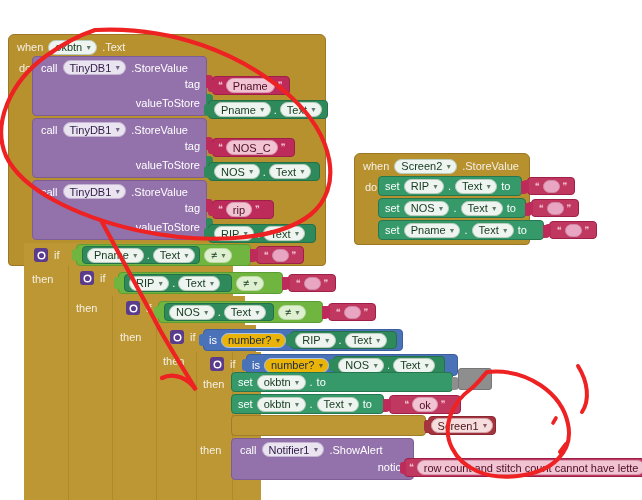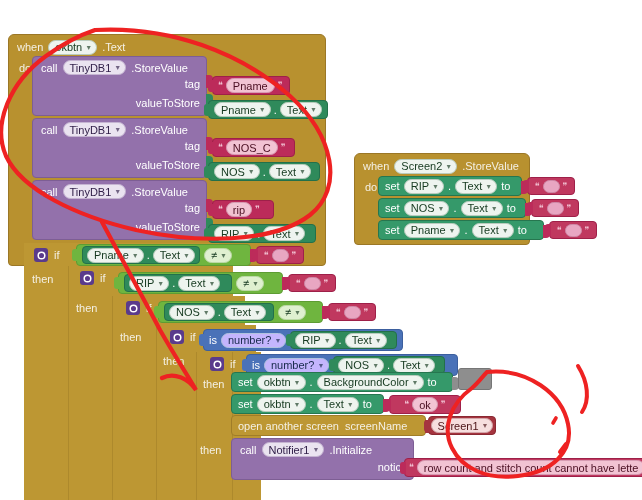--- a/index.html
+++ b/index.html
@@ -42,21 +42,21 @@
   
   .dd {
     display: inline-flex; align-items: center; gap: 3px;
     background: #eef4ef; color: #15391f;
     border: 1px solid #b9ccbe; border-radius: 9px;
     padding: 0 4px 0 6px; height: 15px;
     font-size: 11px; white-space: nowrap;
   }
   .dd.pk { background: #f2c3d3; color: #4a0f22; border-color: #d79bb2; }
   .dd.pu { background: #eae3f0; color: #32214a; border-color: #c5b4d2; }
-  .dd.bl { background: #c4b5fd; color: #17294a; border-color: #b2c3e0; text-align: right; }
+  .dd.bl { background: #eab308; color: #17294a; border-color: #b2c3e0; text-align: right; }
   .dd.rd { background: #f6dede; color: #4a1216; border-color: #d4a6a9; }
   .dd .car { font-size: 7px; opacity: .65; line-height: 1; }
   .dd.nocar { padding-right: 6px; }
 
   
   .emptypill {
     width: 17px; height: 13px; border-radius: 7px;
     background: #e8a6c2; border: 1px solid #cf8aa8;
   }
   .quote { color: #f0bfd0; font-size: 9px; line-height: 1; }
@@ -536,24 +536,20 @@
   </div>
 
   <div class="blk grn2" style="left:231px; top:372px; width:222px; height:20px;">
     <div class="row" style="padding:0 6px; gap:4px;">
       <span class="lbl">set</span>
       <span class="dd">
         <span>okbtn</span>
         <span class="car">▼</span>
       </span>
       <span class="lbl">.</span>
-      <span class="dd">
-        <span>BackgroundColor</span>
-        <span class="car">▼</span>
-      </span>
       <span class="lbl">to</span>
     </div>
     <div class="plug" style="right:-7px; top:4px; background:#8e8e8e;"></div>
   </div>
   <div class="swatch" style="left:458px; top:368px; width:34px; height:22px;"></div>
 
   <div class="blk grn2" style="left:231px; top:394px; width:153px; height:20px;">
     <div class="row" style="padding:0 6px; gap:4px;">
       <span class="lbl">set</span>
       <span class="dd">
@@ -572,44 +568,40 @@
   <div class="blk txt2" style="left:389px; top:395px; width:72px; height:19px;">
     <div class="notch txt"></div>
     <div class="row" style="padding:0 5px; gap:3px; justify-content:center;">
       <span class="quote">❝</span>
       <span class="dd pk nocar">ok</span>
       <span class="quote">❞</span>
     </div>
   </div>
 
   <div class="blk ctl" style="left:231px; top:415px; width:195px; height:21px;">
-    <div class="row" style="padding:0 6px; gap:6px;">
-      <span class="lbl dk">open another screen</span>
-      <span class="lbl dk">screenName</span>
-    </div>
     <div class="plug" style="right:-7px; top:4px; background:#a5343f;"></div>
   </div>
   <div class="blk scr" style="left:428px; top:416px; width:68px; height:19px;">
     <div class="notch scr"></div>
     <div class="row" style="padding:0 5px; justify-content:center;">
       <span class="dd rd">
         <span>Screen1</span>
         <span class="car">▼</span>
       </span>
     </div>
   </div>
 
   <div class="blk mth" style="left:231px; top:438px; width:183px; height:42px;">
     <div class="row" style="position:absolute; left:8px; top:2px; height:17px; gap:5px;">
       <span class="lbl">call</span>
       <span class="dd pu">
         <span>Notifier1</span>
         <span class="car">▼</span>
       </span>
-      <span class="lbl">.Initialize</span>
+      <span class="lbl">.ShowAlert</span>
     </div>
     <span class="lbl" style="position:absolute; right:6px; top:22px;">notice</span>
     <div class="plug" style="right:-7px; top:19px; background:#bc2b5a;"></div>
   </div>
   <div class="blk txt2" style="left:404px; top:458px; width:246px; height:19px; border-radius:4px 0 0 4px;">
     <div class="notch txt"></div>
     <div class="row" style="padding:0 4px; gap:3px;">
       <span class="quote">❝</span>
       <span class="dd pk nocar" style="overflow:hidden;">row count and stitch count cannot have lette</span>
     </div>

